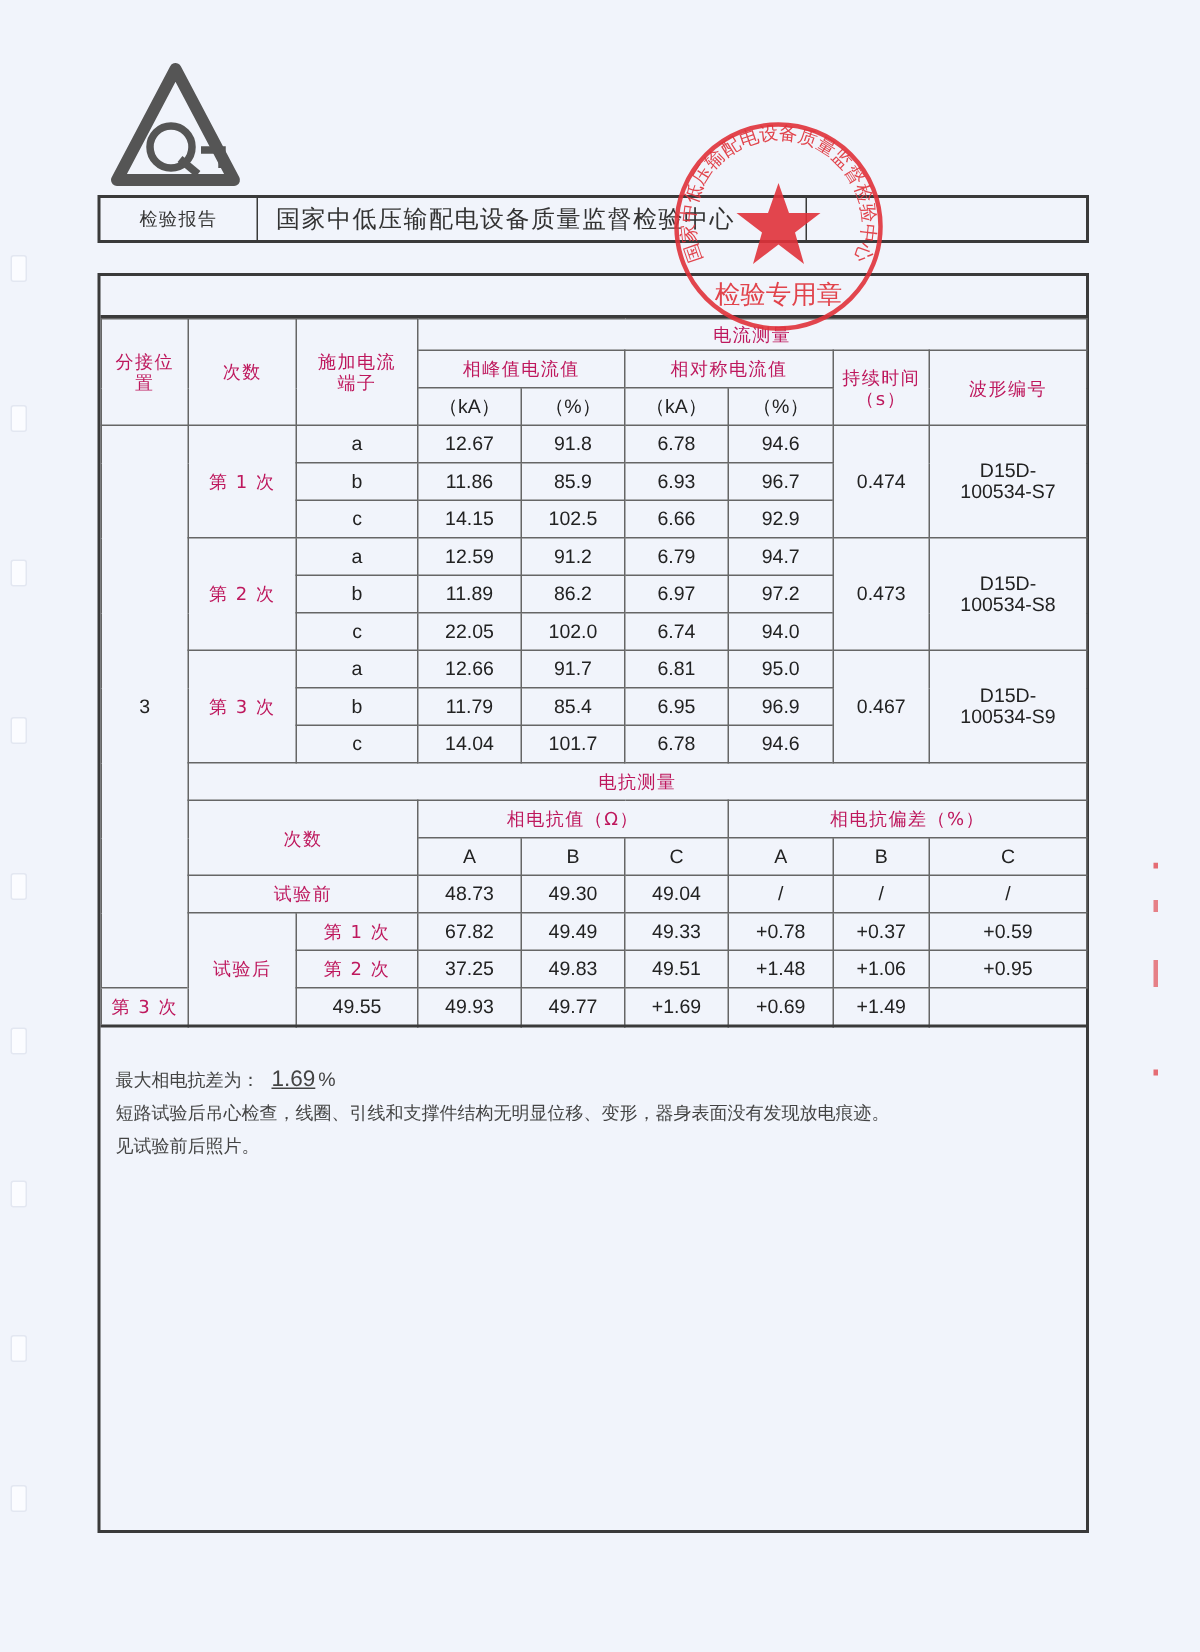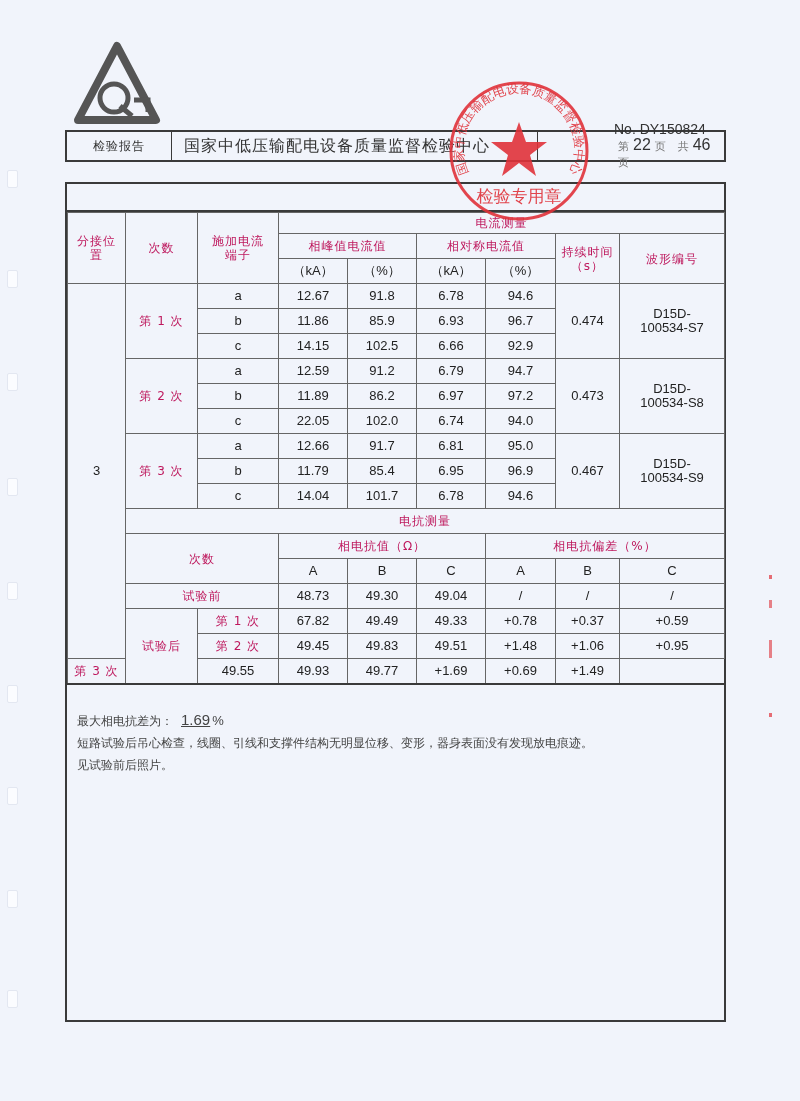--- a/index.html
+++ b/index.html
@@ -56,27 +56,20 @@
 <svg class="logo" viewBox="0 0 90 90">
   <path d="M45 6 L84 80 L6 80 Z" fill="none" stroke="#555" stroke-width="8" stroke-linejoin="round"></path>
   <circle cx="42" cy="58" r="14" fill="none" stroke="#555" stroke-width="5"></circle>
   <path d="M48 66 L60 76" stroke="#555" stroke-width="5"></path>
   <path d="M62 60 L76 60 L76 72" fill="none" stroke="#555" stroke-width="5"></path>
 </svg>
 
 <div class="header-box">
   <div class="hdr-title">检验报告</div>
   <div class="hdr-org">国家中低压输配电设备质量监督检验中心</div>
-  <div class="hdr-meta">
-    <div>No. DY150824</div>
-    <div>
-      <span class="cn">第</span><span class="num">22</span><span class="cn">页</span>
-      <span class="cn">共</span><span class="num">46</span><span class="cn">页</span>
-    </div>
-  </div>
 </div>
 
 <div class="frame">
   <div class="top-rule"></div>
   <table class="data">
     <colgroup>
       <col style="width:58px">
         <col style="width:72px">
         <col style="width:81px">
       <col style="width:69px">
@@ -213,21 +206,21 @@
       <td class="cn">第 1 次</td>
       <td class="num">67.82</td>
       <td class="num">49.49</td>
       <td class="num">49.33</td>
       <td class="num">+0.78</td>
       <td class="num">+0.37</td>
       <td class="num">+0.59</td>
     </tr>
     <tr>
       <td class="cn">第 2 次</td>
-      <td class="num">49.45</td>
+      <td class="num">37.25</td>
       <td class="num">49.83</td>
       <td class="num">49.51</td>
       <td class="num">+1.48</td>
       <td class="num">+1.06</td>
       <td class="num">+0.95</td>
     </tr>
     <tr>
       <td class="cn">第 3 次</td>
       <td class="num">49.55</td>
       <td class="num">49.93</td>

